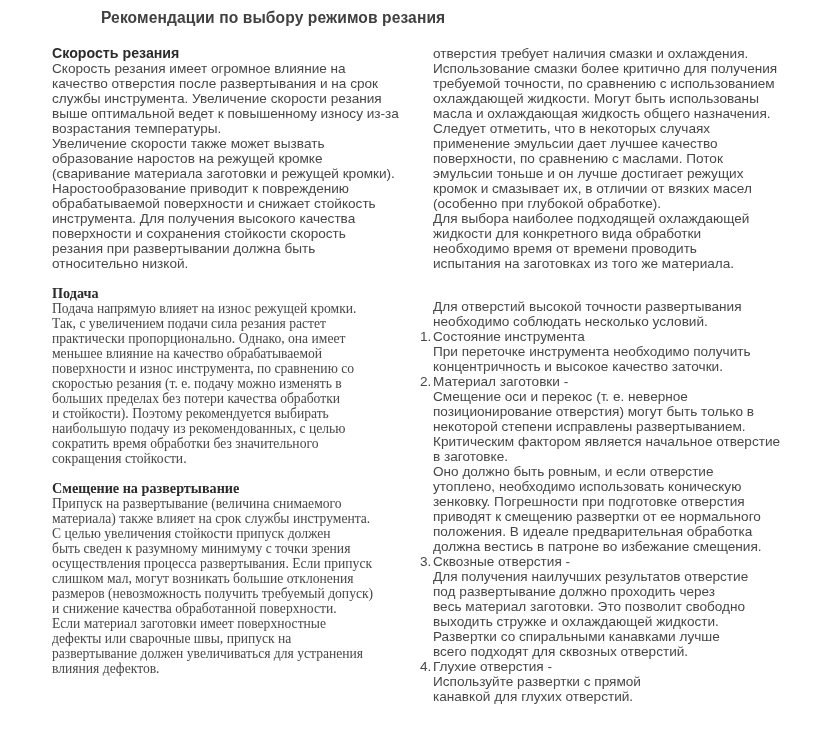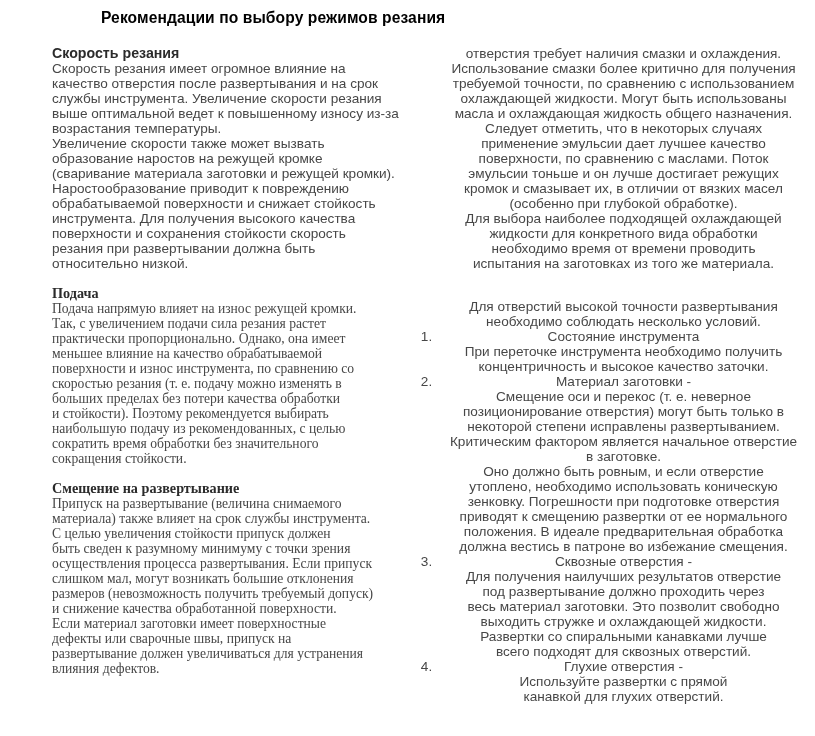--- a/index.html
+++ b/index.html
@@ -11,33 +11,33 @@
     overflow: hidden;
     font-family: "Liberation Sans", sans-serif;
     color: #474747;
   }
   .title {
     position: absolute;
     left: 101px;
     top: 9px;
     font-size: 15.6px;
     font-weight: bold;
-    color: #000000;
+    color: #404040;
     letter-spacing: 0.1px;
     white-space: nowrap;
   }
   .col {
     position: absolute;
     top: 46px;
     width: 381px;
     font-size: 13.6px;
     line-height: 15px;
   }
   .col-left  { left: 52px; }
-  .col-right { left: 433px; text-align: center; }
+  .col-right { left: 433px; }
   .sec-heading {
     font-size: 14.2px;
     line-height: 15px;
     font-weight: bold;
     color: #2b2b2b;
     white-space: nowrap;
   }
   .body-text, .item-text, .intro-text, .cont-text {
     white-space: pre-line;
     color: #474747;

